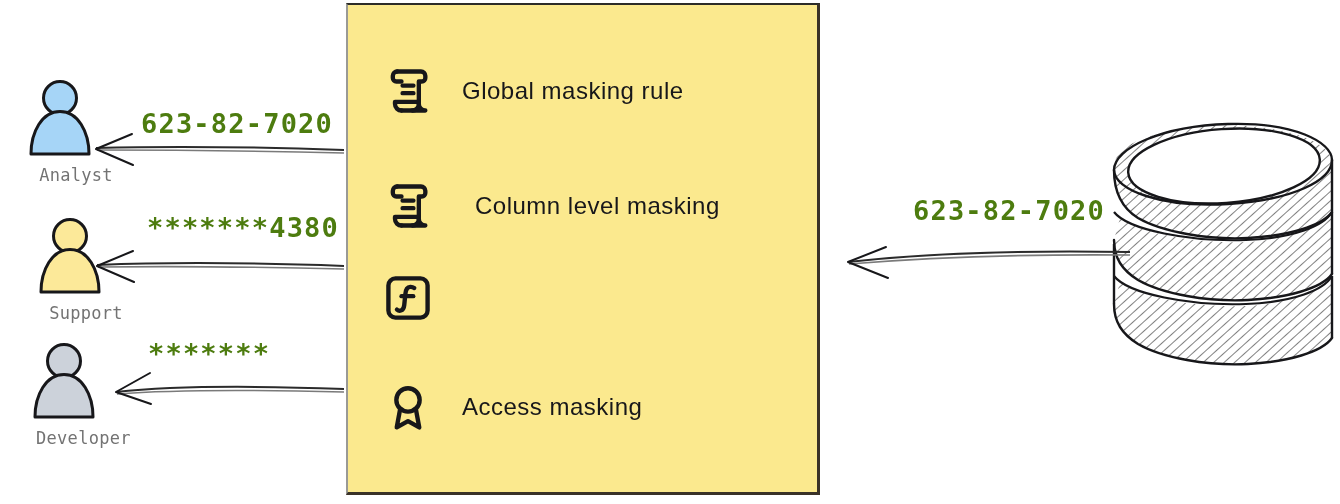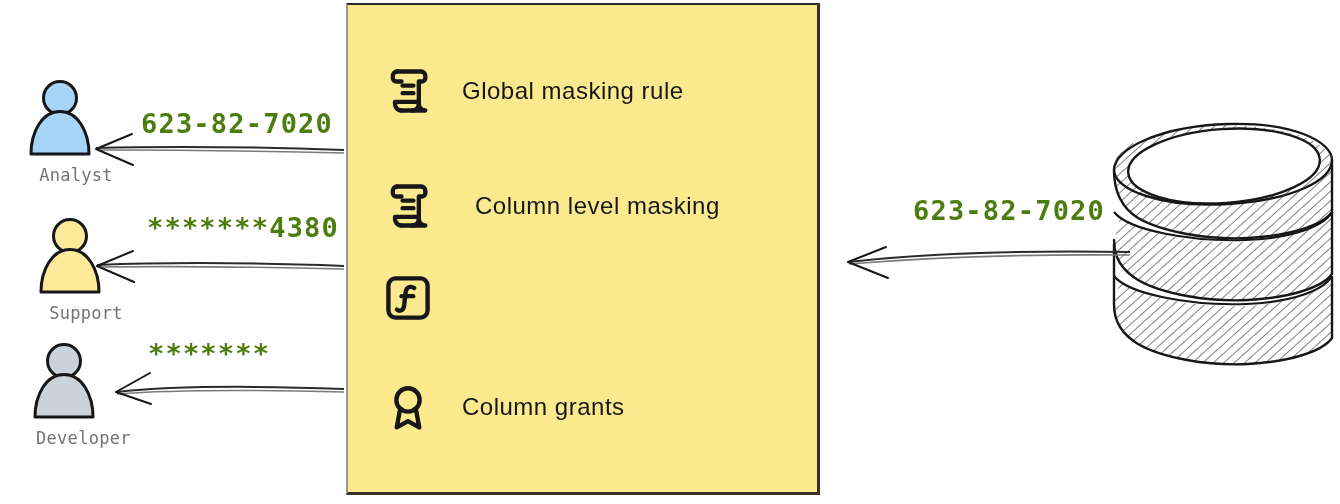--- a/index.html
+++ b/index.html
@@ -231,21 +231,21 @@
     </span>
   </div>
 
   <div class="policy-row" style="top:374px;">
     <span class="glyph">
       <svg width="50" height="50" viewBox="0 0 24 24" fill="none" stroke="#17171a" stroke-width="2.1" stroke-linecap="round" stroke-linejoin="round">
         <circle cx="12" cy="8.6" r="5.6"></circle>
         <path d="M8.2 13.1 6.6 21.8l5.4-3 5.4 3-1.6-8.7"></path>
       </svg>
     </span>
-    <span class="ptext">Column grants</span>
+    <span class="ptext">Access masking</span>
   </div>
 </div>
 
 <div class="flow-label" style="left:141px; top:108px;">623-82-7020</div>
 
 <div class="flow-label" style="left:147px; top:212px;">*******4380</div>
 
 <div class="flow-label" style="left:148px; top:338px;">*******</div>
 
 <div class="flow-label" style="left:913px; top:195px;">623-82-7020</div>

